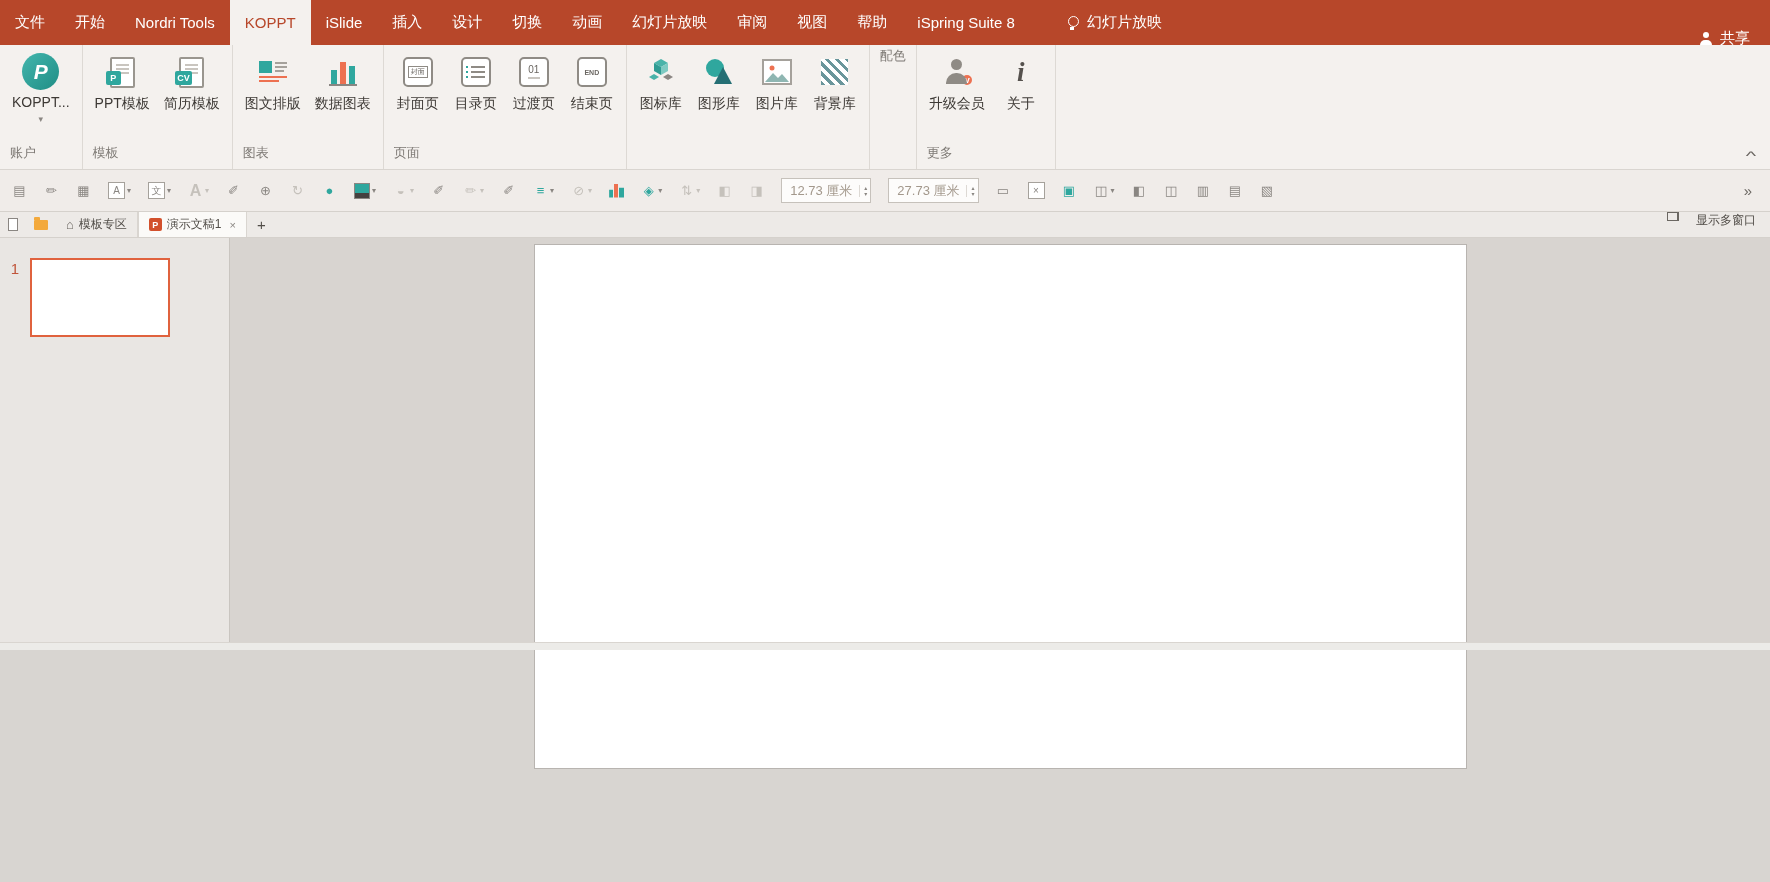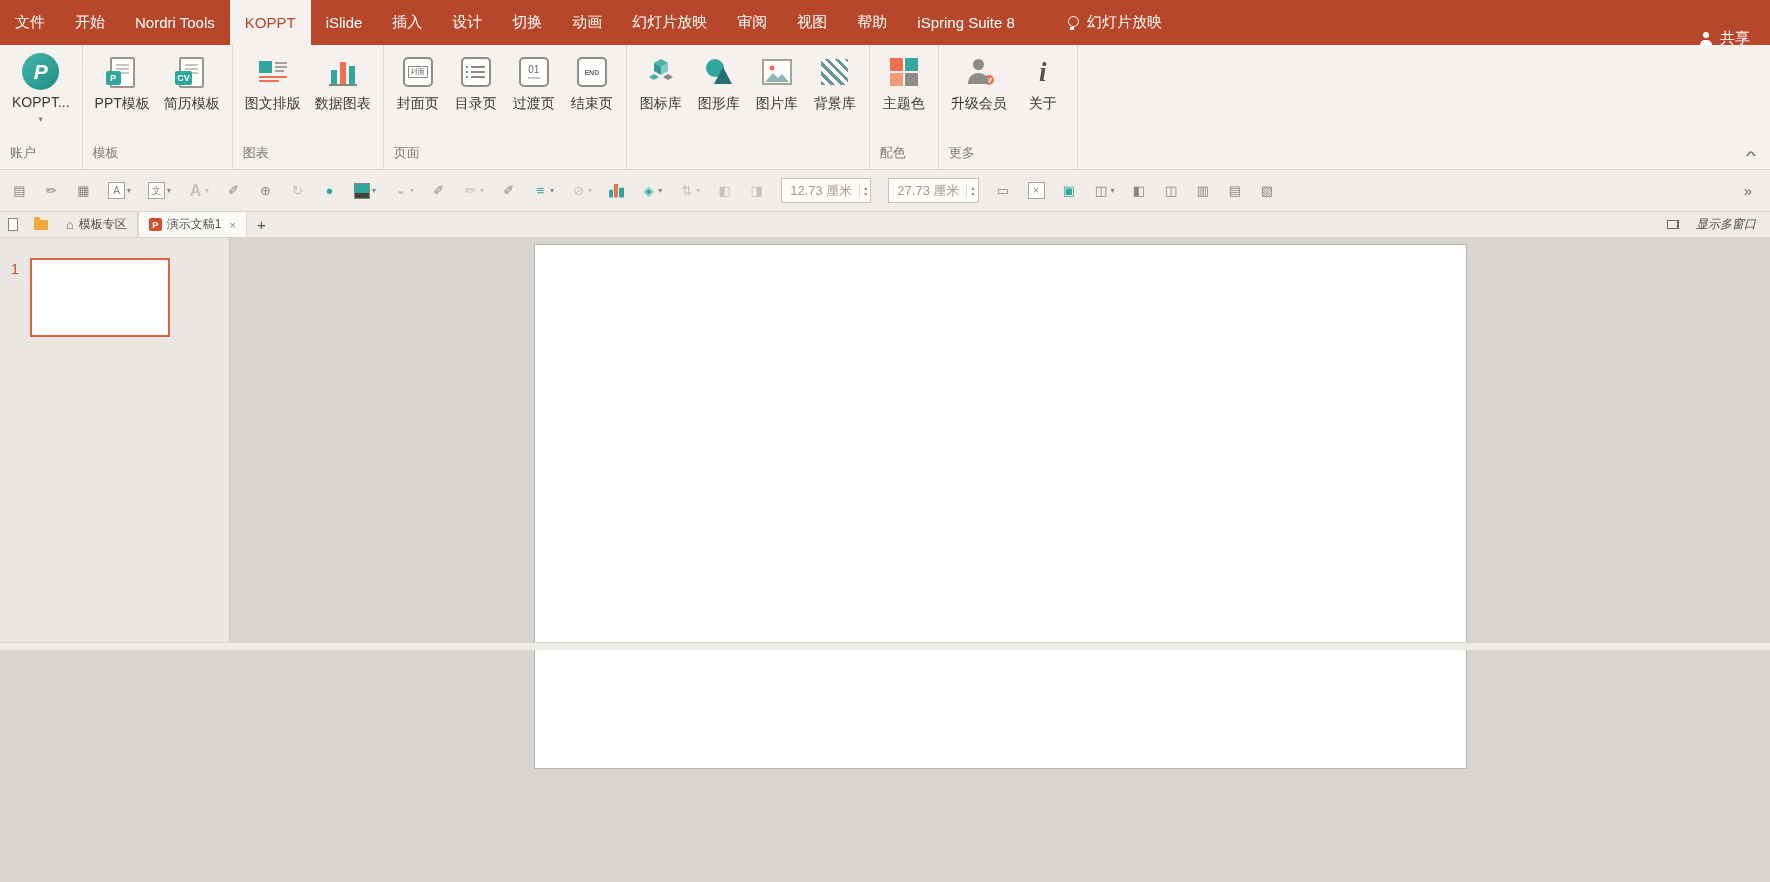--- a/index.html
+++ b/index.html
@@ -88,21 +88,21 @@
   .tb-tool { display:flex; align-items:center; padding:0 8px; }
   .newdoc-icon { width:10px; height:13px; background:#fff; border:1px solid #8a8682; display:inline-block; }
   .folder-icon { width:14px; height:10px; background:#f3a93c; border-radius:1px; position:relative; display:inline-block; }
   .folder-icon::before { content:""; position:absolute; top:-3px; left:0; width:6px; height:3px; background:#f3a93c; border-radius:1px 1px 0 0; }
   .doc-tab { display:flex; align-items:center; gap:5px; padding:0 10px; border-right:1px solid #d9d5d0; cursor:default; white-space:nowrap; }
   .doc-tab.active { background:#fbfaf8; border-left:1px solid #d9d5d0; }
   .home-icon { color:#6b6762; font-size:13px; }
   .pptfile-icon { width:13px; height:13px; background:#d2502c; color:#fff; font-size:9px; font-weight:bold; display:flex; align-items:center; justify-content:center; border-radius:2px; }
   .tab-close { font-size:11px; color:#8a8682; margin-left:3px; }
   .add-tab { display:flex; align-items:center; padding:0 10px; font-size:15px; color:#524e49; }
-  .multiwin { margin-left:auto; display:flex; align-items:center; gap:17px; padding:0 14px;font-style:italic; }
+  .multiwin { margin-left:auto; display:flex; gap:17px; padding:0 14px; }
   .multiwin-icon { position:relative; width:12px; height:9px; display:inline-block; }
   .multiwin-icon::before { content:""; position:absolute; right:0; top:0; width:9px; height:7px; border:1px solid #6b6762; }
   .multiwin-icon::after { content:""; position:absolute; left:0; bottom:0; width:9px; height:7px; border:1px solid #6b6762; background:#edeae7; }
 
   
   .workspace { flex:1; display:flex; min-height:0; }
   .slide-panel { width:230px; background:#e9e6e3; border-right:1px solid #c9c5c0; padding-top:20px; flex-shrink:0; }
   .slide-entry { display:flex; align-items:flex-start; }
   .slide-num { width:30px; text-align:center; font-size:15px; color:#c0543a; padding-top:2px; }
   .slide-thumb { width:140px; height:79px; background:#fff; border:2px solid #e0623e; }
@@ -283,33 +283,20 @@
         <div class="rbtn">
           <span class="ricon">
               <span class="stripes-icon"></span>
             </span>
           <span class="rbtn-label">背景库</span>
         </div>
       </div>
     </div>
 
     <div class="rgroup">
-      <div class="rgroup-items">
-        <div class="rbtn">
-          <span class="ricon">
-              <span class="theme-icon">
-                <i class="c1"></i>
-                <i class="c2"></i>
-                <i class="c3"></i>
-                <i class="c4"></i>
-              </span>
-            </span>
-          <span class="rbtn-label">主题色</span>
-        </div>
-      </div>
       <div class="rgroup-label">配色</div>
     </div>
 
     <div class="rgroup">
       <div class="rgroup-items">
         <div class="rbtn">
           <span class="ricon">
             <span class="person-gray">
               <span class="vip-badge">v</span>
             </span>

